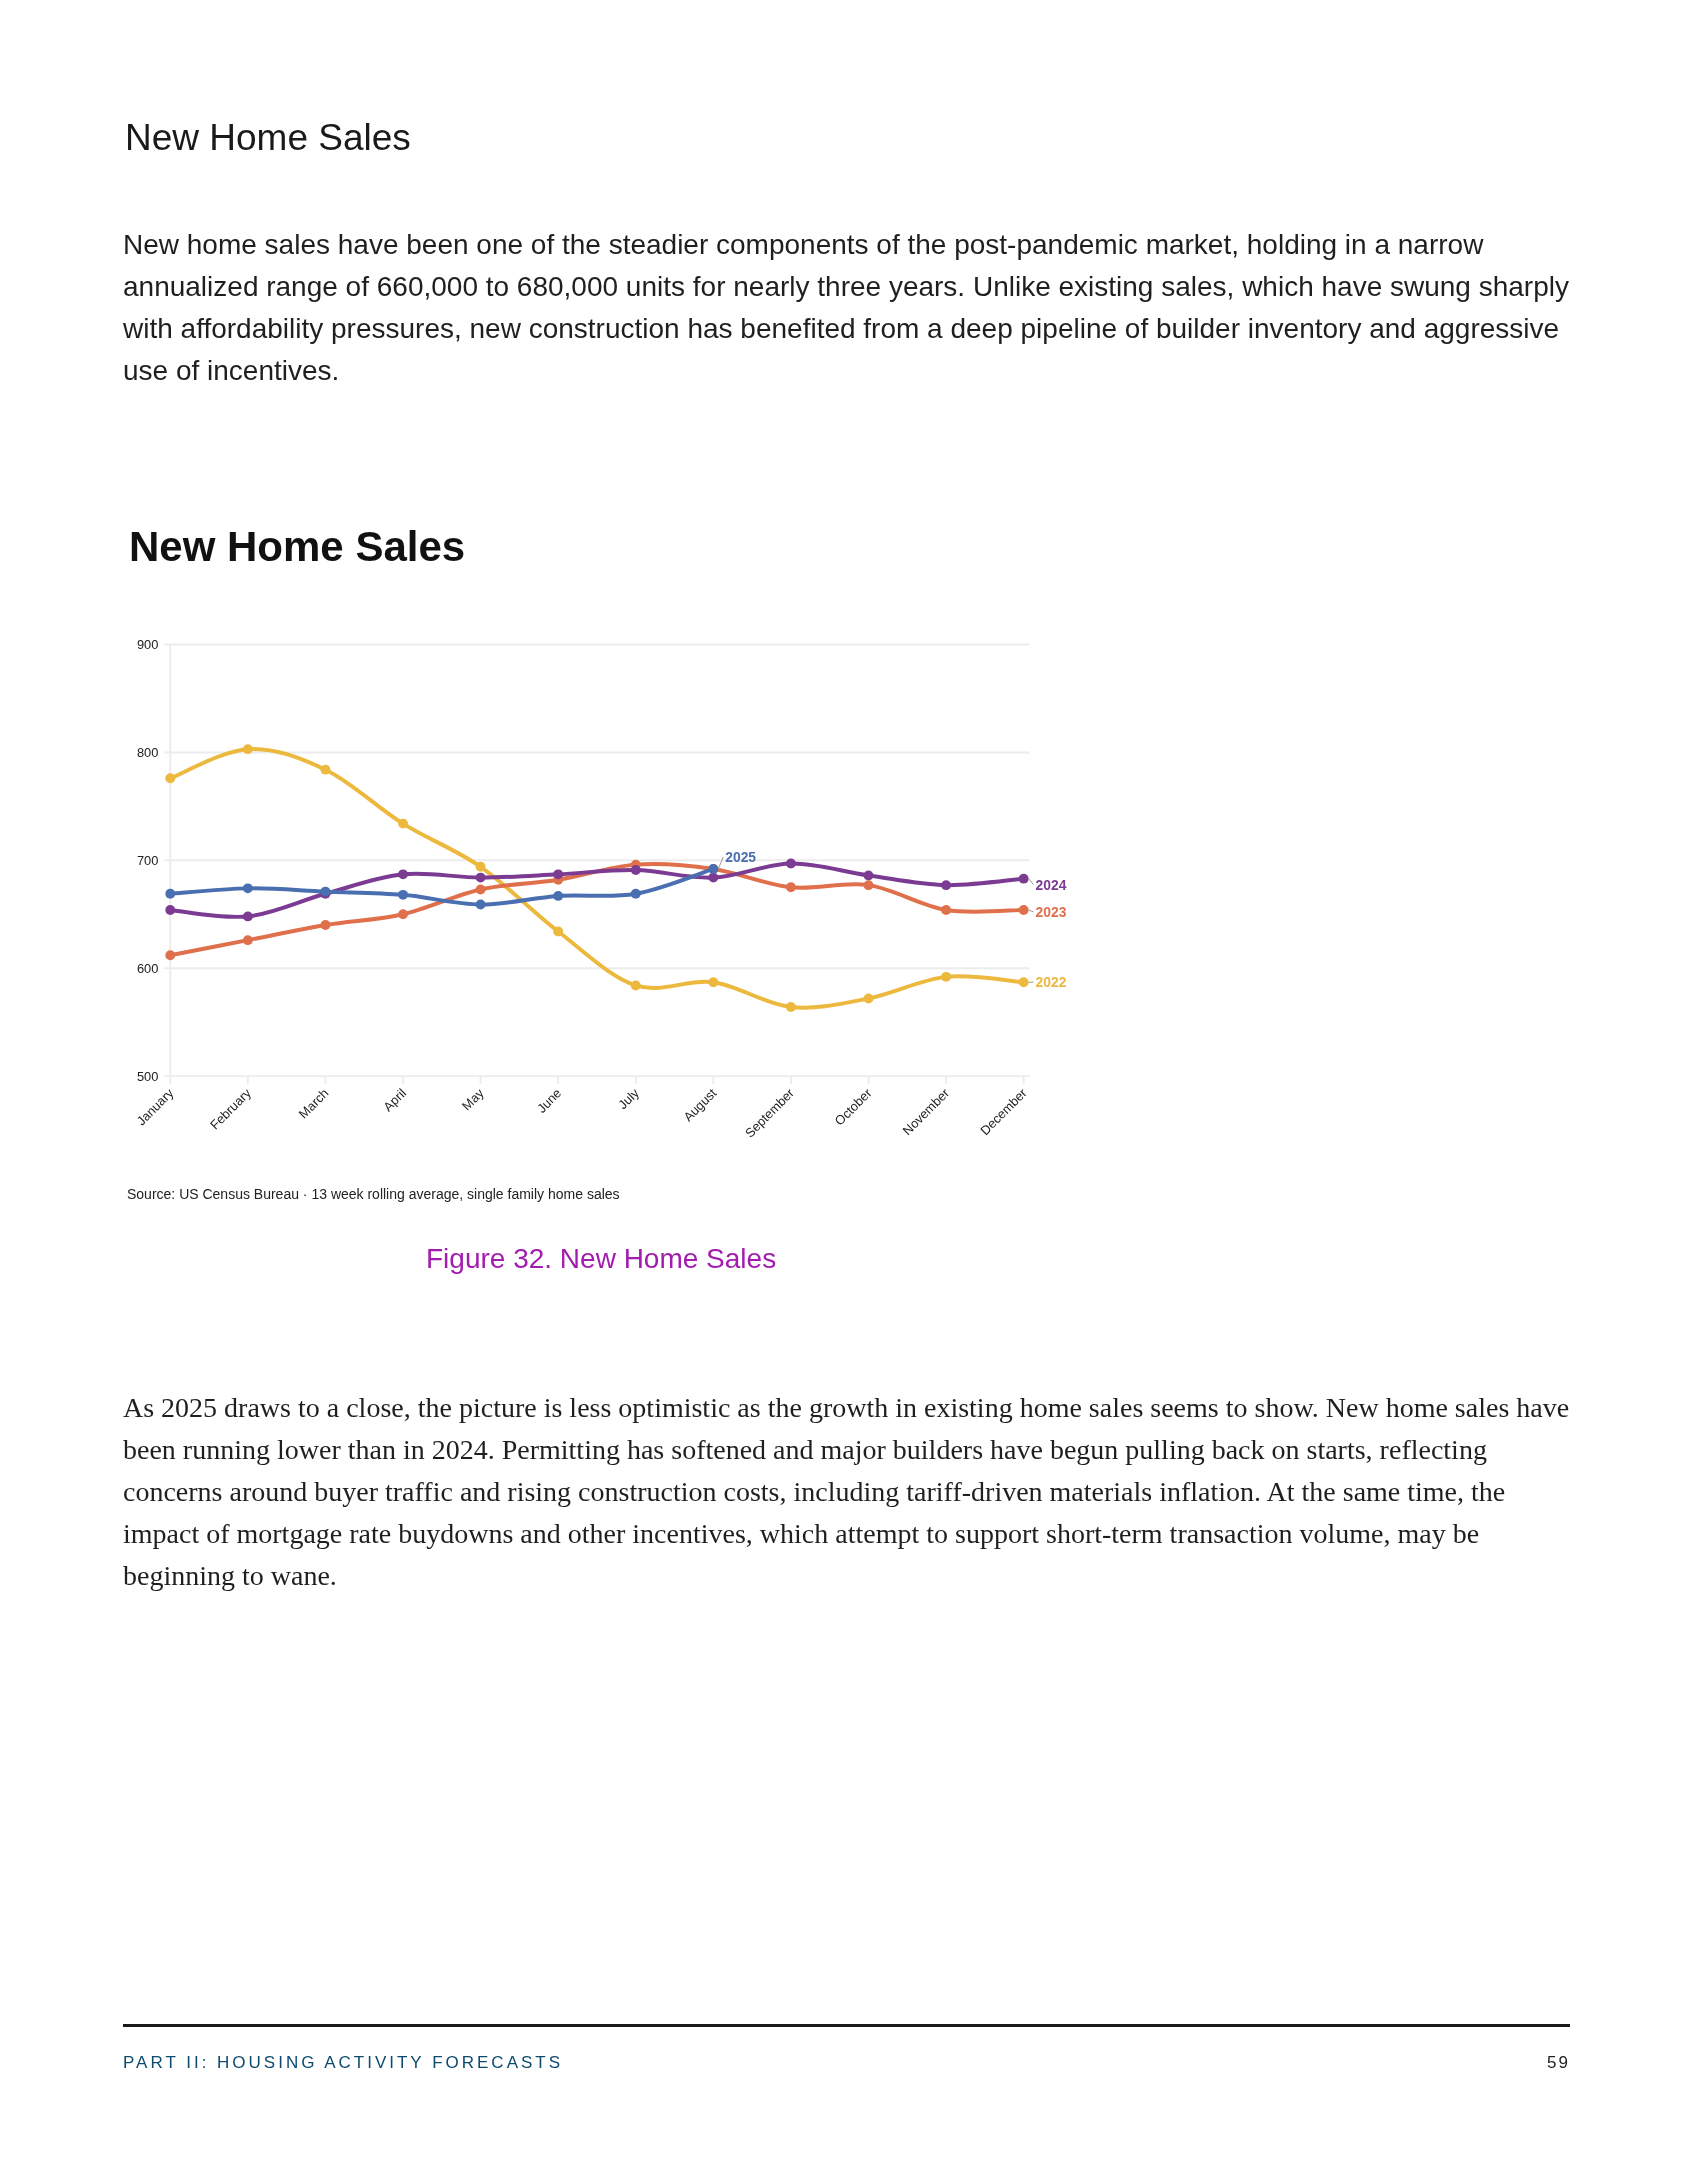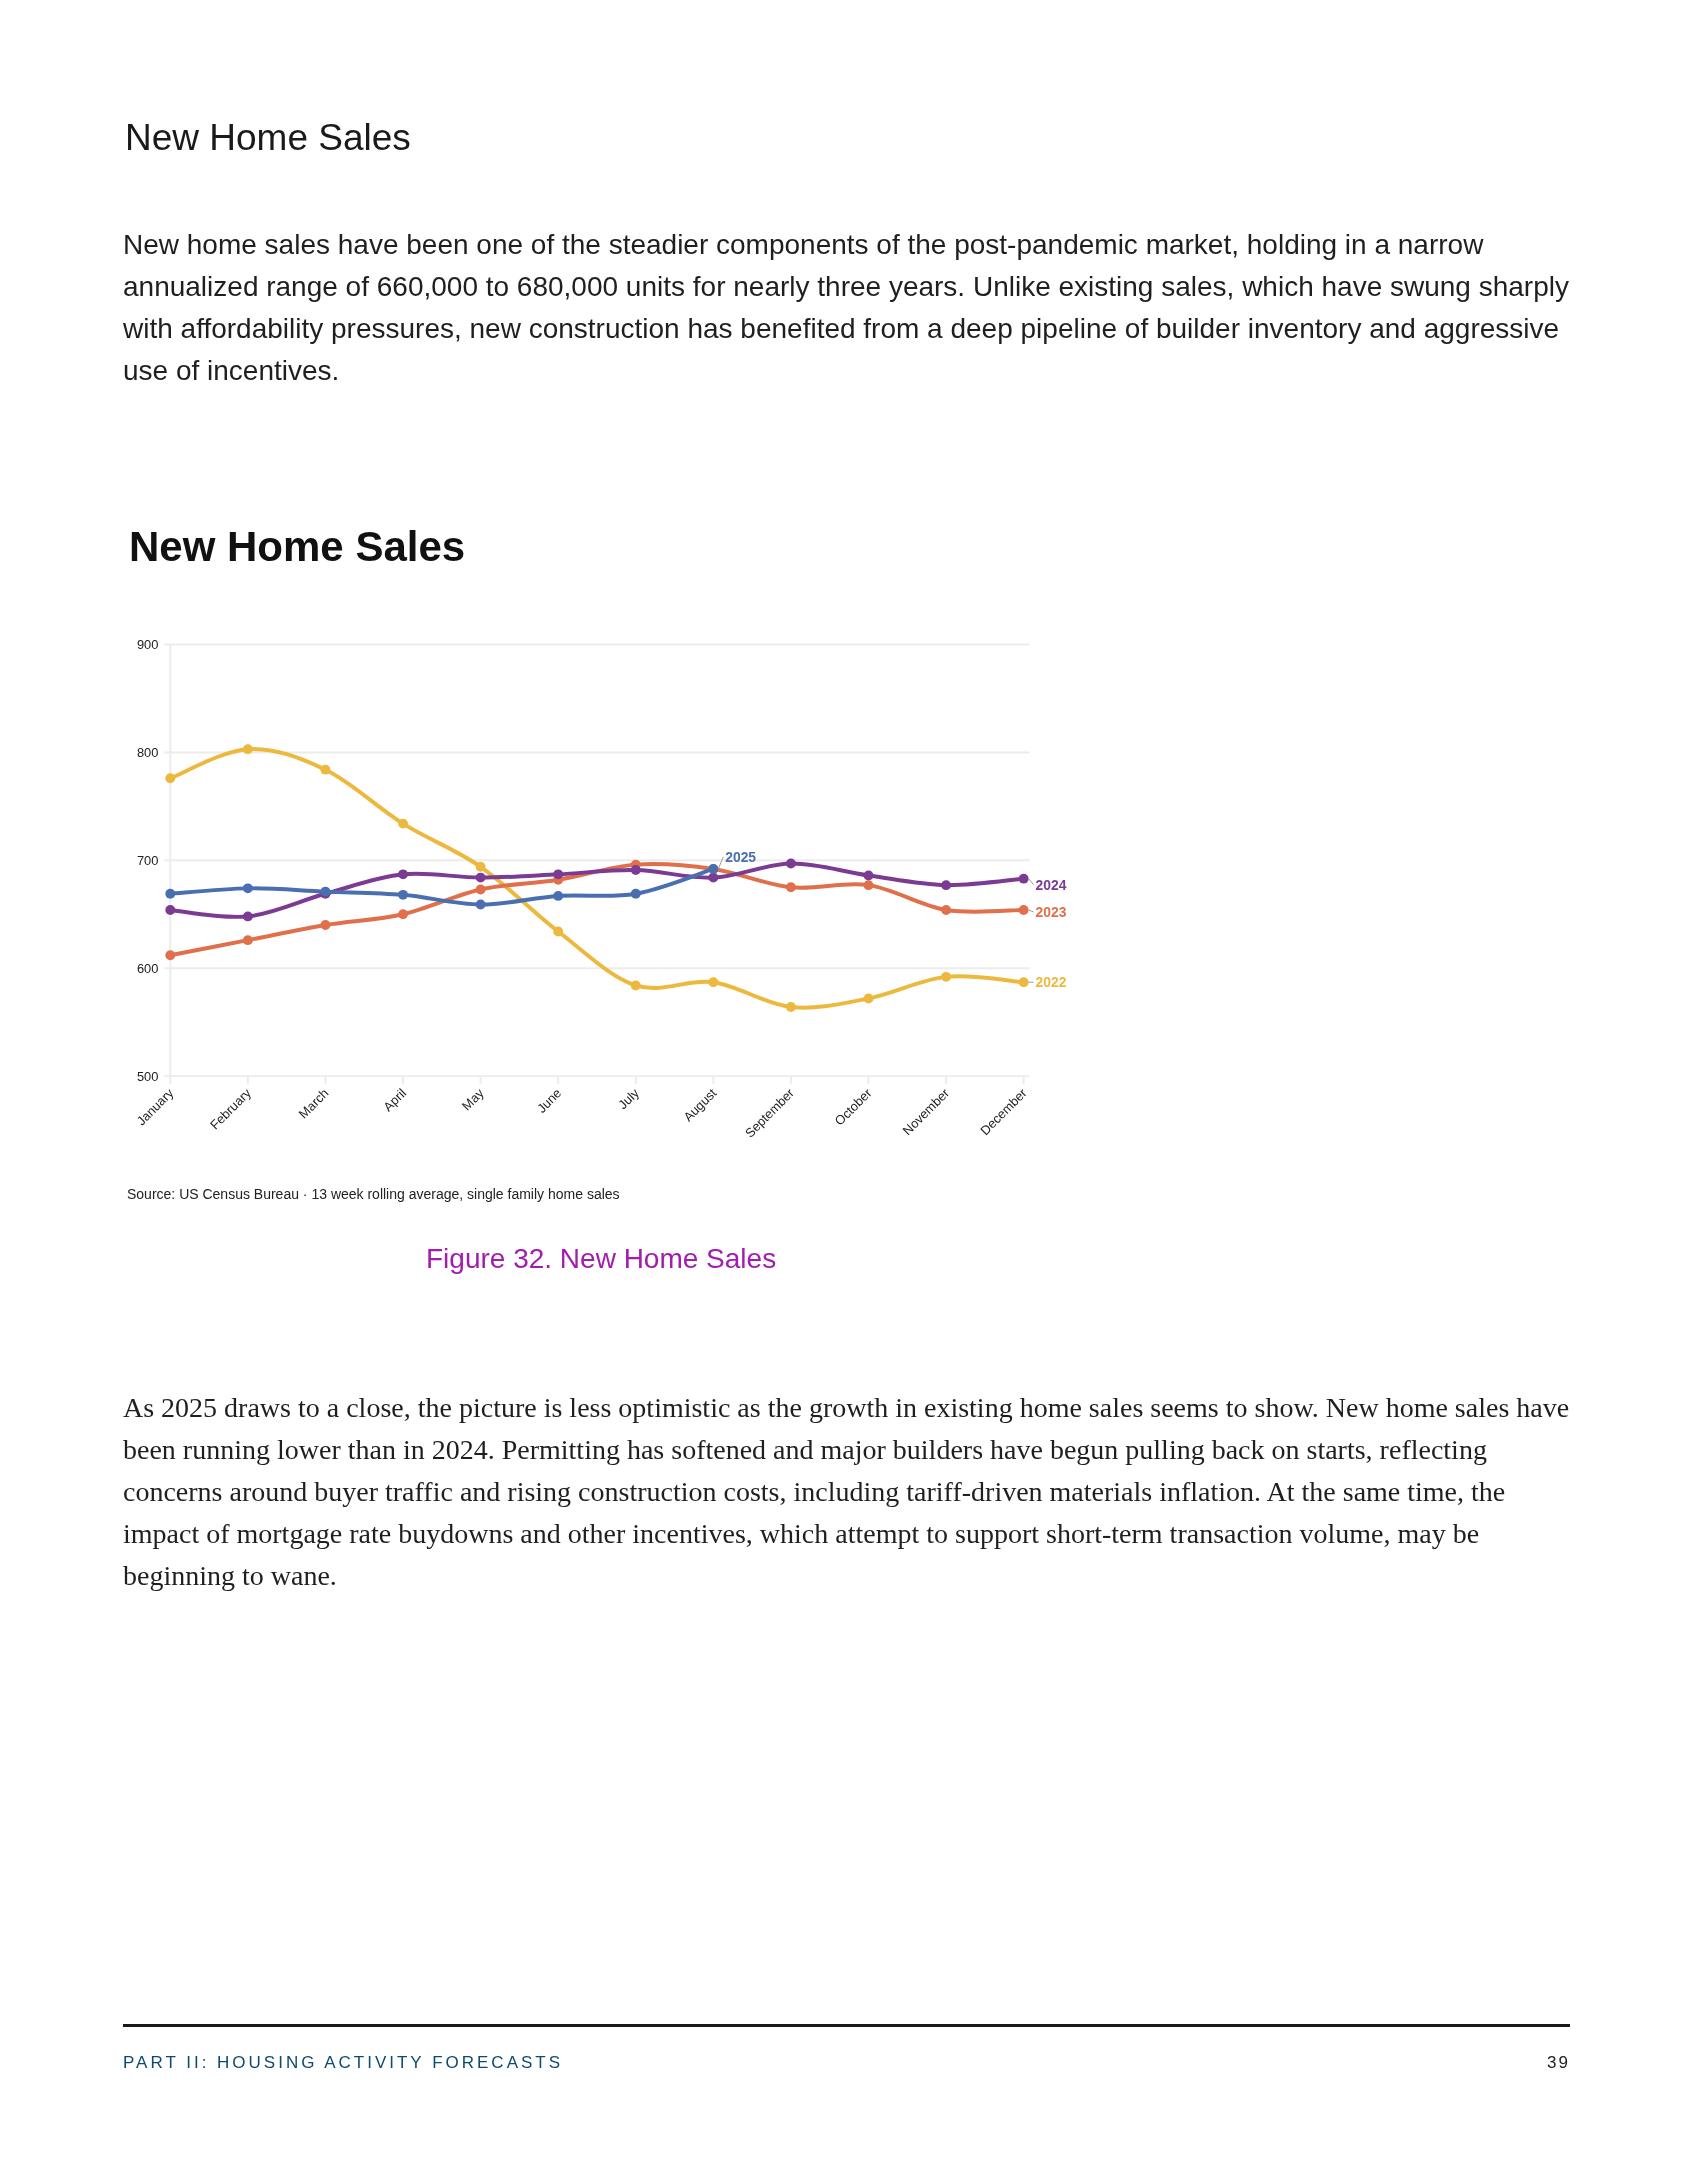--- a/index.html
+++ b/index.html
@@ -136,14 +136,14 @@
     </g>
 </svg>
 
 <div class="source">Source: US Census Bureau · 13 week rolling average, single family home sales</div>
 <div class="caption">Figure 32. New Home Sales</div>
 
 <p class="p p2">As 2025 draws to a close, the picture is less optimistic as the growth in existing home sales seems to show. New home sales have been running lower than in 2024. Permitting has softened and major builders have begun pulling back on starts, reflecting concerns around buyer traffic and rising construction costs, including tariff-driven materials inflation. At the same time, the impact of mortgage rate buydowns and other incentives, which attempt to support short-term transaction volume, may be beginning to wane.</p>
 
 <div class="rule"></div>
 <div class="footer-left">PART II: HOUSING ACTIVITY FORECASTS</div>
-<div class="footer-right">39</div>
+<div class="footer-right">59</div>
 
 
 </body></html>

